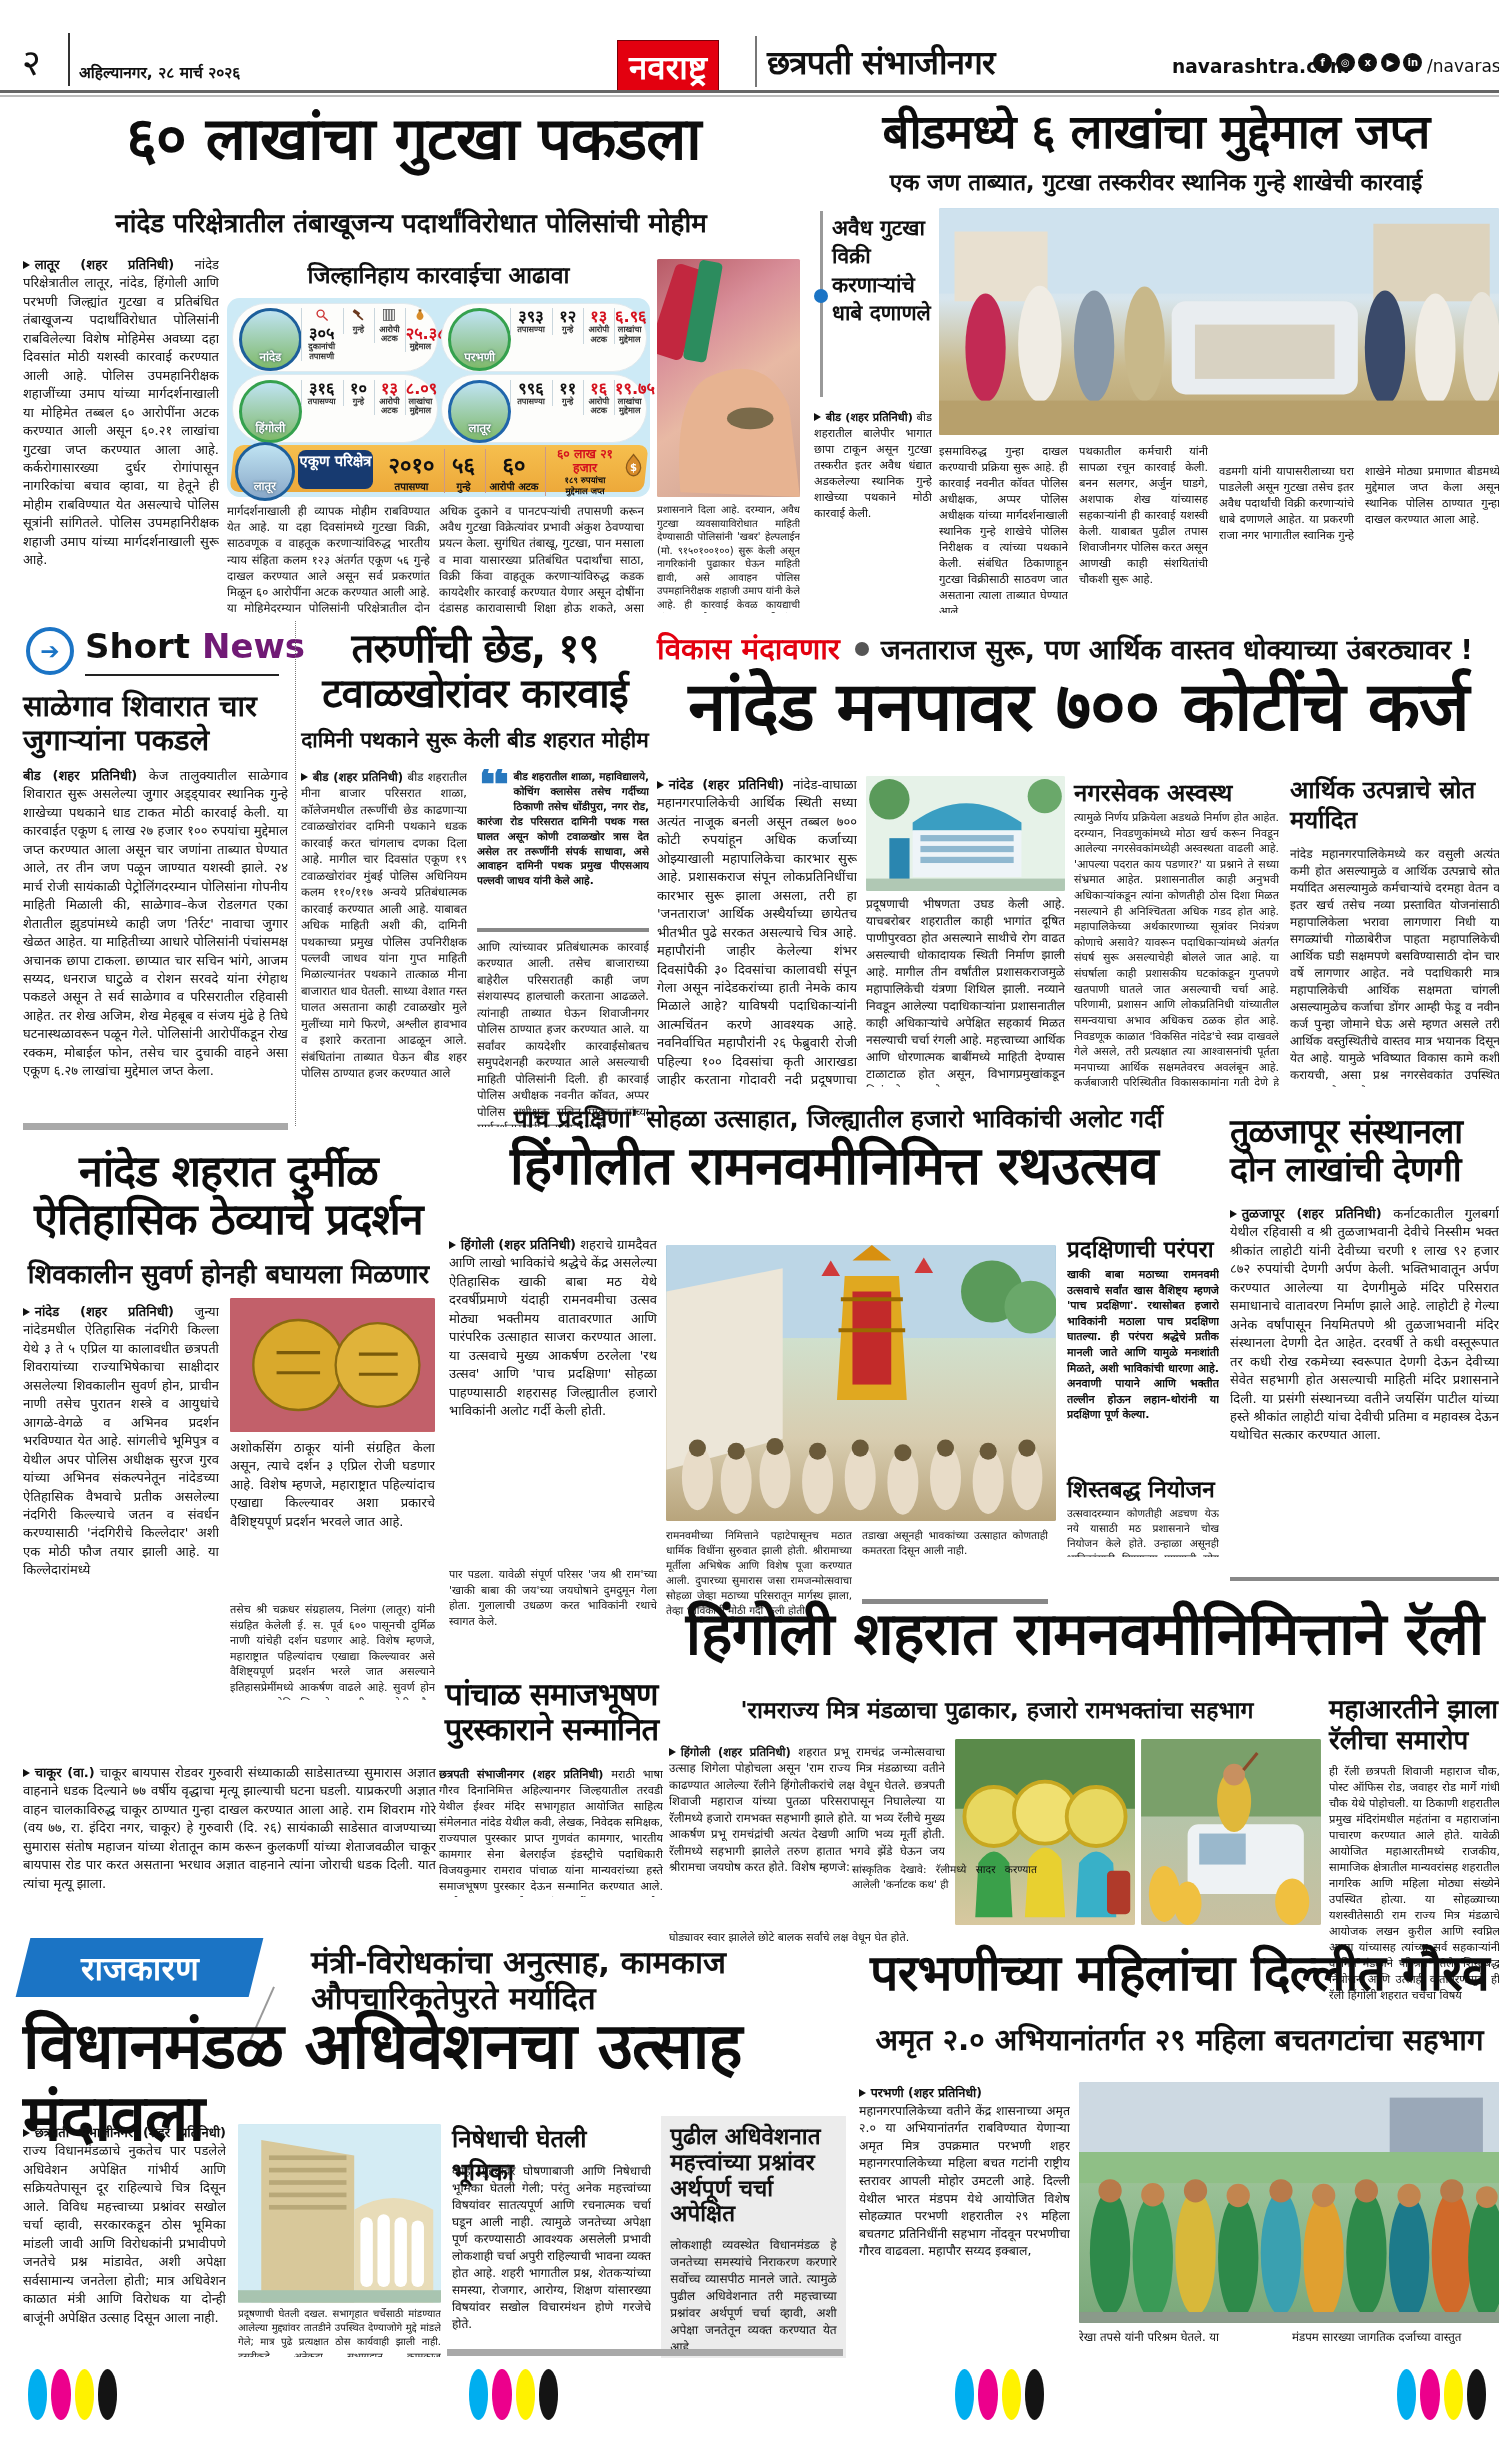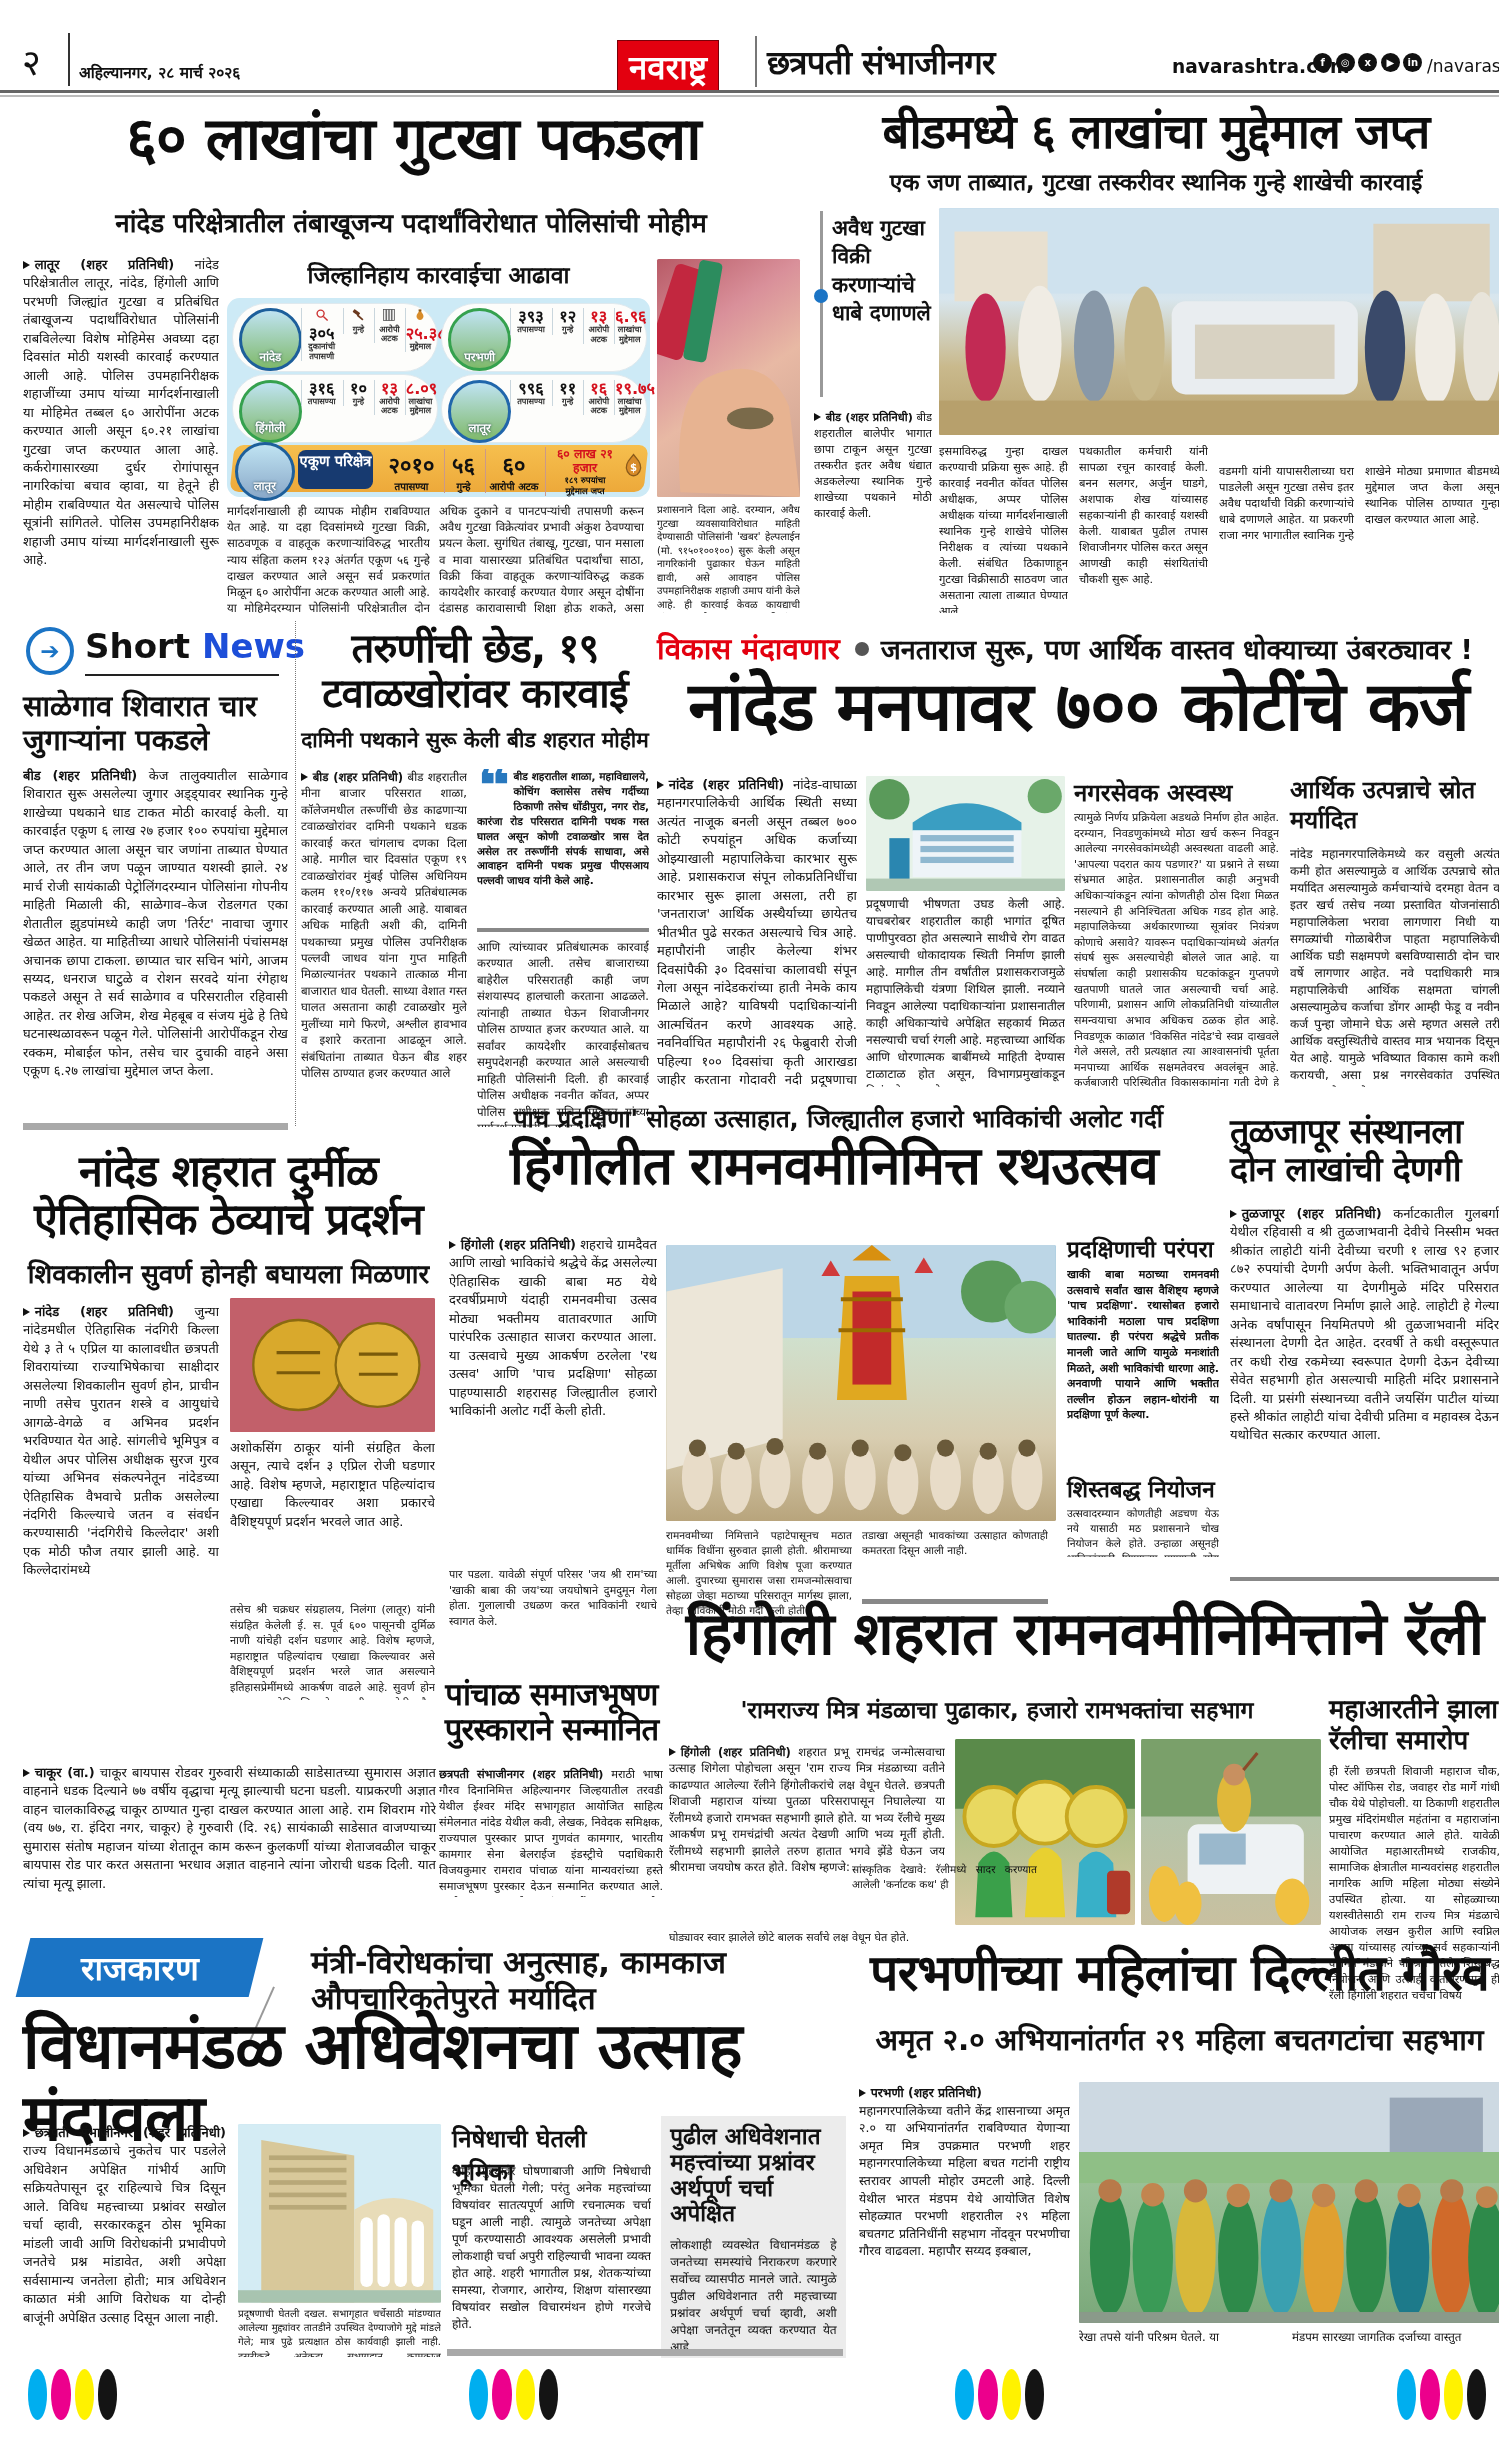--- a/index.html
+++ b/index.html
@@ -266,21 +266,21 @@
     <p class="body" style="font-size:11.3px;">पथकातील कर्मचारी यांनी सापळा रचून कारवाई केली. बनन सलगर, अर्जुन घाडगे, अशपाक शेख यांच्यासह सहकाऱ्यांनी ही कारवाई यशस्वी केली. याबाबत पुढील तपास शिवाजीनगर पोलिस करत असून आणखी काही संशयितांची चौकशी सुरू आहे.</p>
   </div>
   <div class="abs" style="left:1219px;top:440px;width:281px;height:169px;overflow:hidden;column-count:2;column-gap:11px;margin-top:24px;">
     <p class="body" style="font-size:11.3px;">वडमगी यांनी यापासरीलाच्या घरा पाडलेली असून गुटखा तसेच इतर अवैध पदार्थांची विक्री करणाऱ्यांचे धाबे दणाणले आहेत. या प्रकरणी राजा नगर भागातील स्वानिक गुन्हे शाखेने मोठ्या प्रमाणात बीडमध्ये मुद्देमाल जप्त केला असून स्थानिक पोलिस ठाण्यात गुन्हा दाखल करण्यात आला आहे.</p>
   </div>
 
   <div class="abs" style="left:26px;top:627px;width:40px;height:40px;border-radius:50%;border:4.7px solid #1b74c5;display:flex;align-items:center;justify-content:center;">
     <span style="color:#1b74c5;font-size:23px;font-weight:bold;">➔</span>
   </div>
   <div class="abs" style="left:85px;top:626px;font-size:34px;font-weight:bold;">
-    <span style="color:#111;">Short</span> <span style="color:#1d4ed8;">News</span>
+    <span style="color:#111;">Short</span> <span style="color:#701a75;">News</span>
   </div>
   <div class="abs" style="left:85px;top:674px;width:194px;height:2.3px;background:#222;"></div>
 
   <div class="abs" style="left:23px;top:689px;width:264px;font-size:29px;font-weight:bold;line-height:1.18;">साळेगाव शिवारात चार जुगाऱ्यांना पकडले</div>
   <div class="abs" style="left:23px;top:767px;width:265px;height:351px;overflow:hidden;">
     <p class="body" style="font-size:13px;"><b>बीड (शहर प्रतिनिधी)</b> <span>केज तालुक्यातील साळेगाव शिवारात सुरू असलेल्या जुगार अड्ड्यावर स्थानिक गुन्हे शाखेच्या पथकाने धाड टाकत मोठी कारवाई केली. या कारवाईत एकूण ६ लाख २७ हजार १०० रुपयांचा मुद्देमाल जप्त करण्यात आला असून चार जणांना ताब्यात घेण्यात आले, तर तीन जण पळून जाण्यात यशस्वी झाले. २४ मार्च रोजी सायंकाळी पेट्रोलिंगदरम्यान पोलिसांना गोपनीय माहिती मिळाली की, साळेगाव–केज रोडलगत एका शेतातील झुडपांमध्ये काही जण 'तिर्रट' नावाचा जुगार खेळत आहेत. या माहितीच्या आधारे पोलिसांनी पंचांसमक्ष अचानक छापा टाकला. छाप्यात चार सचिन भांगे, आजम सय्यद, धनराज घाटुळे व रोशन सरवदे यांना रंगेहाथ पकडले असून ते सर्व साळेगाव व परिसरातील रहिवासी आहेत. तर शेख अजिम, शेख मेहबूब व संजय मुंढे हे तिघे घटनास्थळावरून पळून गेले. पोलिसांनी आरोपींकडून रोख रक्कम, मोबाईल फोन, तसेच चार दुचाकी वाहने असा एकूण ६.२७ लाखांचा मुद्देमाल जप्त केला.</span></p>
   </div>
   <div class="abs graybar" style="left:23px;top:1123px;width:265px;"></div>
   <div class="abs dotcol" style="left:295px;top:621px;height:505px;"></div>
 

